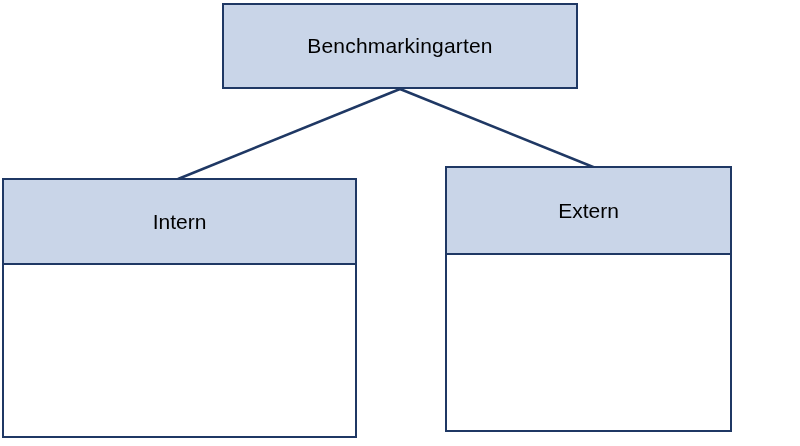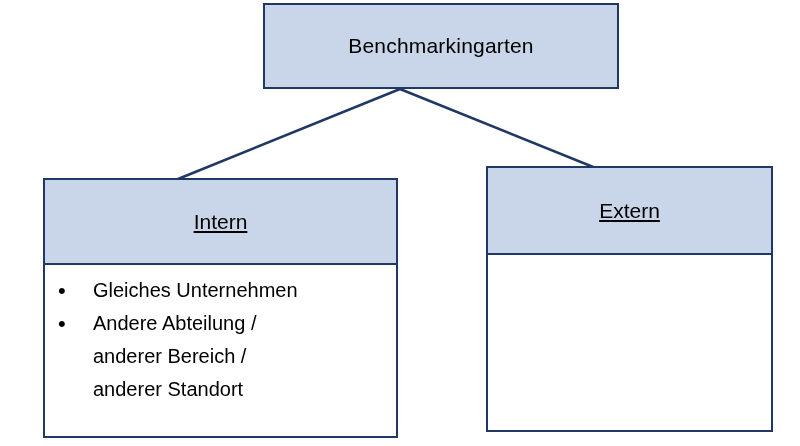--- a/index.html
+++ b/index.html
@@ -29,21 +29,20 @@
   }
   .connectors line {
     stroke: var(--border-color);
     stroke-width: 2.5;
     fill: none;
   }
   .node {
     position: absolute;
     border: 2px solid var(--border-color);
     background: var(--bg-color);
-    margin-left: 41px;
   }
   .root-box {
     left: 222px; top: 3px;
     width: 356px; height: 86px;
     background: var(--box-fill);
     display: flex; align-items: center; justify-content: center;
     font-size: 21px;
     letter-spacing: 0.2px;
   }
   .branch {
@@ -51,21 +50,20 @@
     flex-direction: column;
   }
   .branch-left  { left: 2px;   top: 178px; width: 355px; height: 260px; }
   .branch-right { left: 445px; top: 166px; width: 287px; height: 266px; }
   .branch-header {
     background: var(--box-fill);
     border-bottom: 2px solid var(--border-color);
     display: flex; align-items: center; justify-content: center;
     font-size: 21px;
     flex: 0 0 auto;
-    text-decoration: underline;
   }
   .branch-left  .branch-header { height: 85px; }
   .branch-right .branch-header { height: 87px; }
   .branch-body {
     flex: 1 1 auto;
     background: var(--bg-color);
     padding: 9px 6px 6px 6px;
   }
   .bullet-list {
     list-style: none;
@@ -95,26 +93,20 @@
   </svg>
 
   <div class="node root-box">
     <span>Benchmarkingarten</span>
   </div>
 
   <div class="node branch branch-left">
     <div class="branch-header">
       <span>Intern</span>
     </div>
-    <div class="branch-body">
-      <ul class="bullet-list">
-          <li>Gleiches Unternehmen</li>
-          <li>Andere Abteilung /<br>anderer Bereich /<br>anderer Standort</li>
-        </ul>
-    </div>
   </div>
 
   <div class="node branch branch-right">
     <div class="branch-header">
       <span>Extern</span>
     </div>
     <div class="branch-body">
       <ul class="bullet-list">
         </ul>
     </div>

